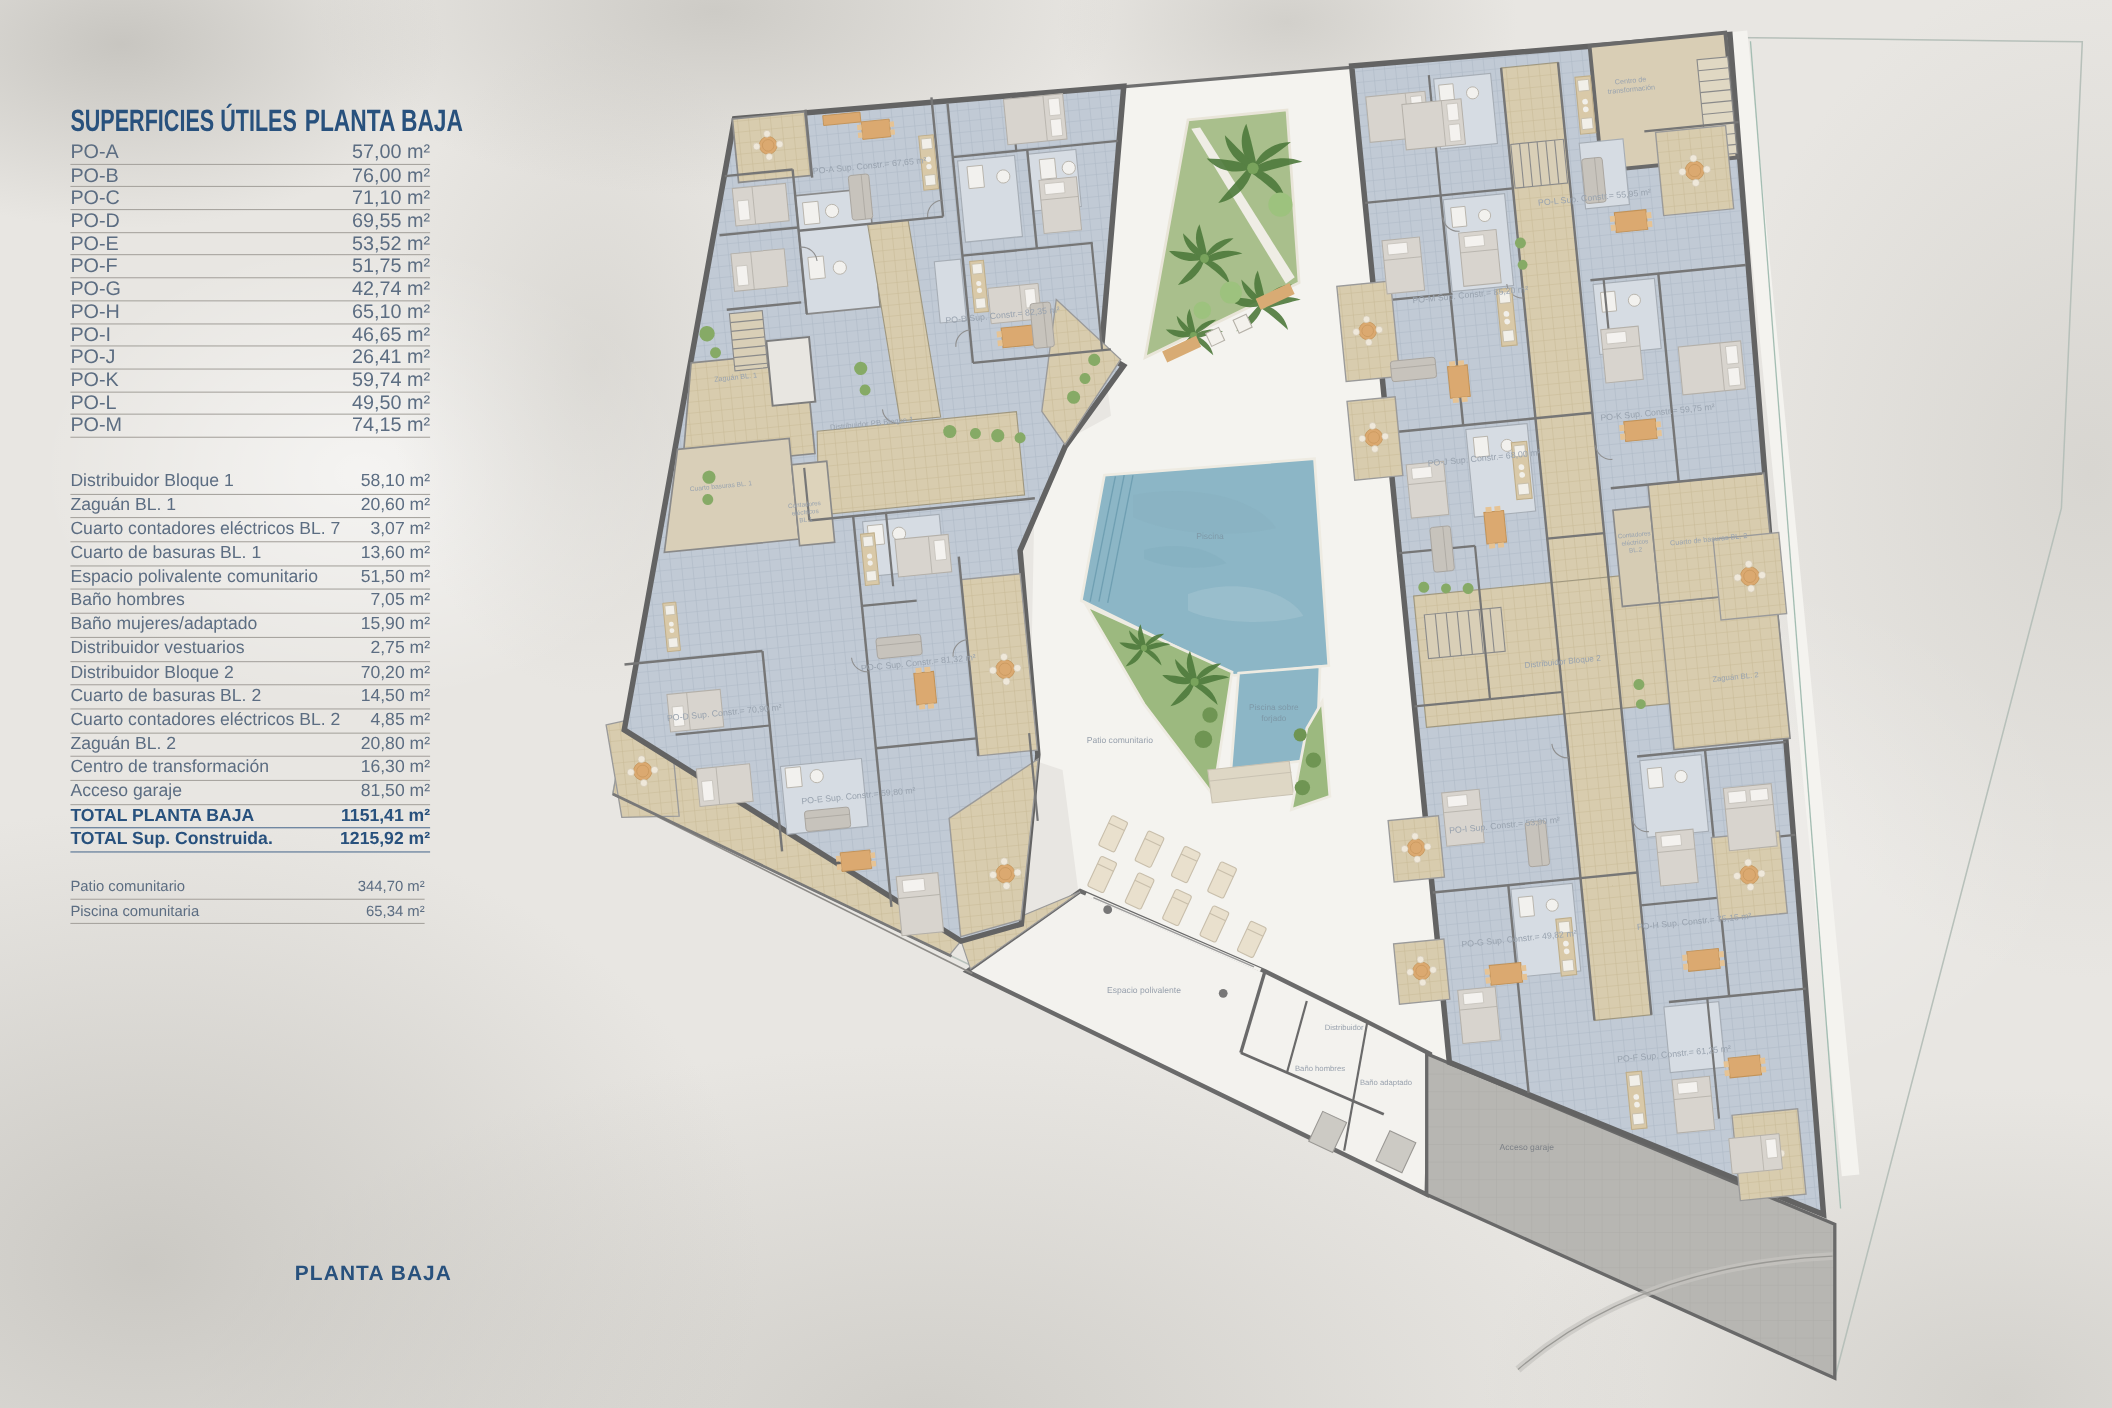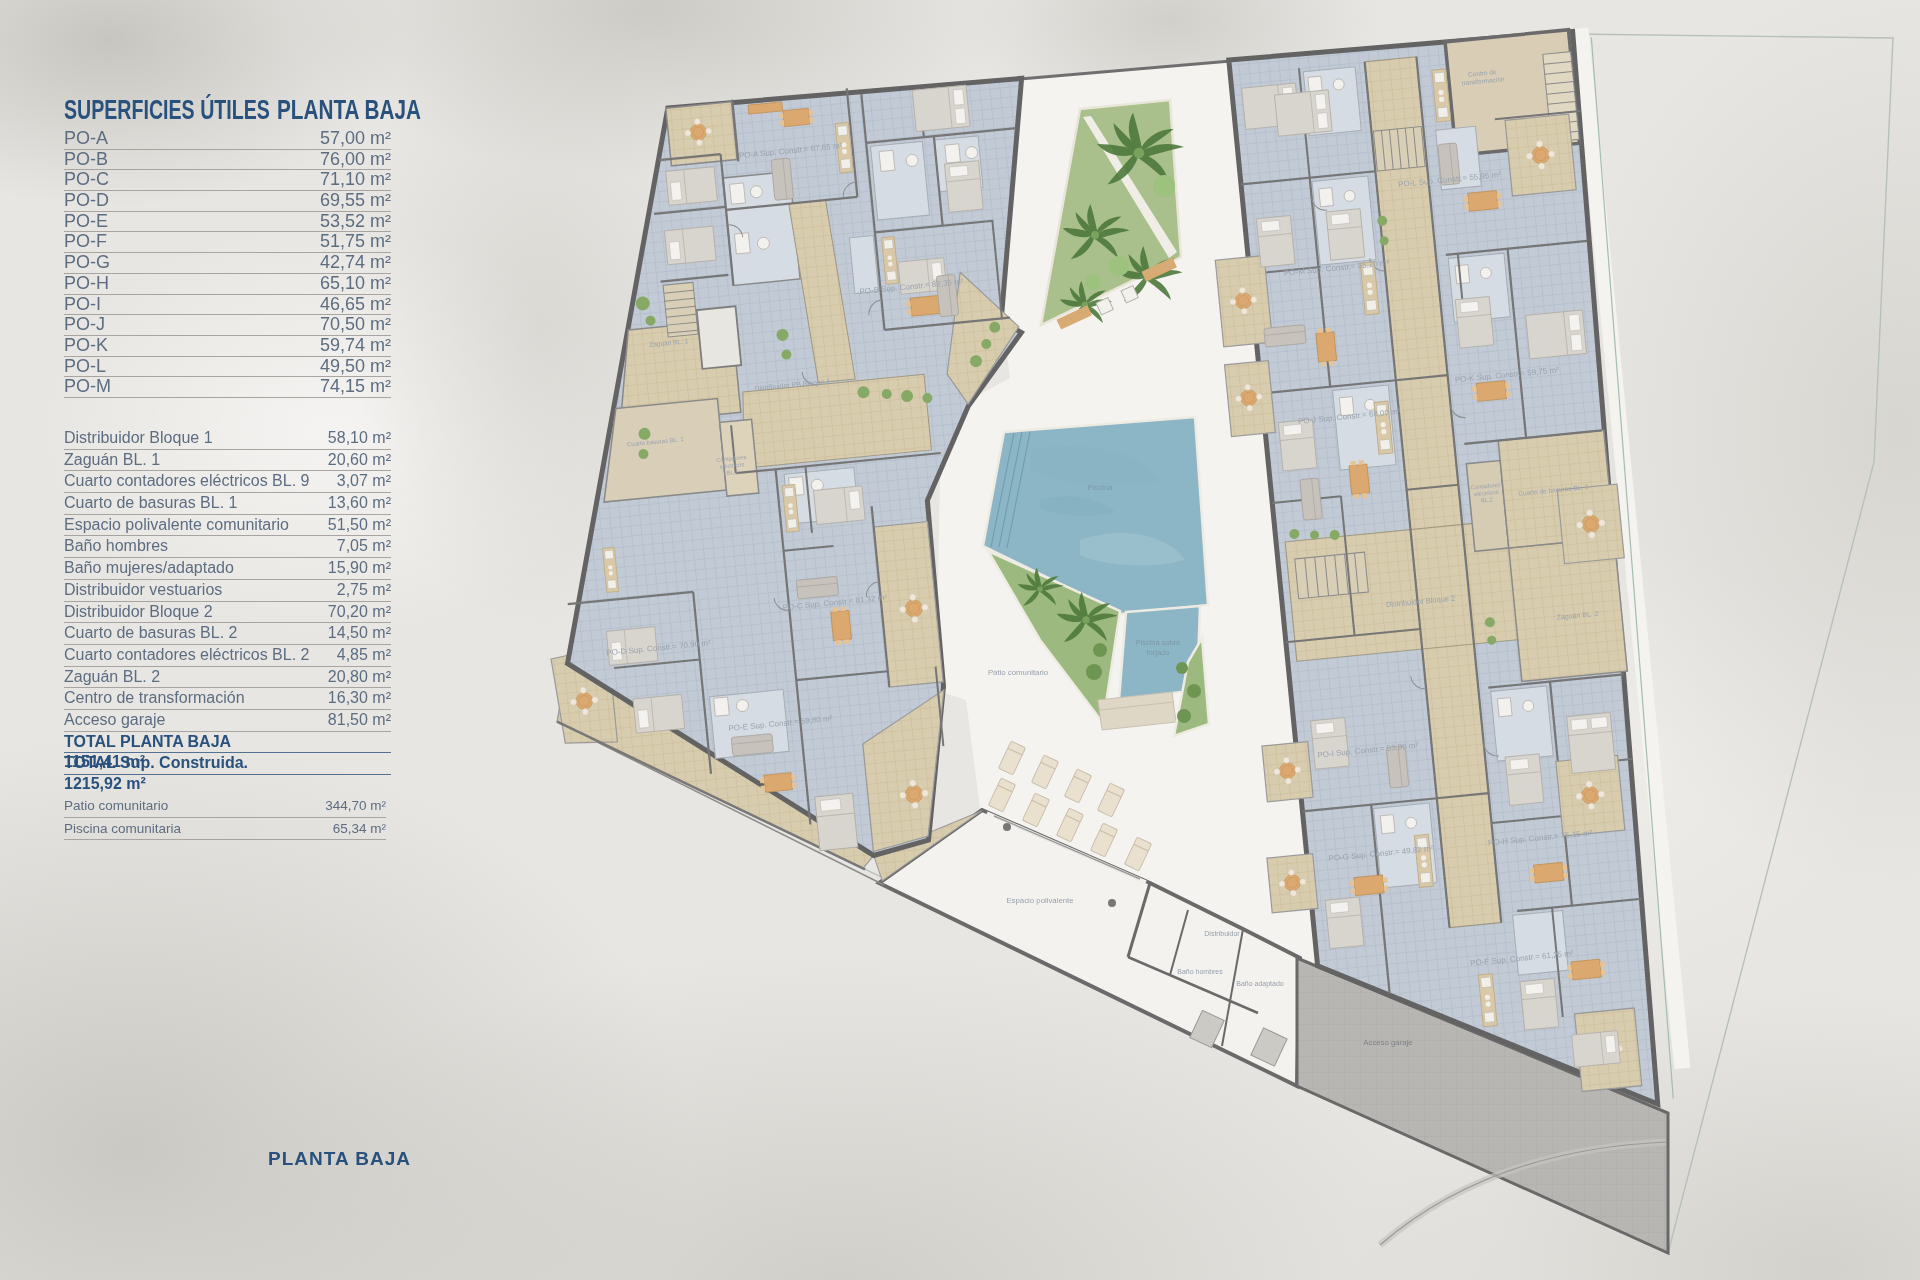--- a/index.html
+++ b/index.html
@@ -17,21 +17,21 @@
   radial-gradient(420px 300px at 330px 430px, rgba(255,255,255,.55), rgba(255,255,255,0) 70%),
   radial-gradient(500px 340px at 1540px 760px, rgba(255,255,255,.3), rgba(255,255,255,0) 70%),
   #e8e6e2;}
 #tbl{position:absolute;left:64px;top:129px;width:327px;color:#5c6d82;font-size:18px;}
 .r{height:19.7px;line-height:19.2px;border-bottom:1px solid #a8a5a0;display:flex;justify-content:space-between;white-space:nowrap;}
 #tb2{position:absolute;left:64px;top:428px;width:327px;color:#5c6d82;font-size:16px;}
 #tb2 .r{height:20.7px;line-height:20.2px;}
 #tb3{position:absolute;left:64px;top:795px;width:322px;color:#5c6d82;font-size:13.5px;}
 #tb3 .r{height:21.5px;line-height:21px;}
 .tot{color:#28517d;font-weight:bold;}
-.tot.r{border-bottom:1px solid #537192;flex-direction:column;}
+.tot.r{border-bottom:1px solid #537192;}
 #hdr{position:absolute;left:64px;top:94px;width:500px;color:#28517d;font-weight:bold;font-size:28px;white-space:nowrap;}
 #hdr .h1{display:inline-block;transform:scaleX(.70);transform-origin:0 0;}
 #hdr .h2{display:inline-block;position:absolute;left:213px;transform:scaleX(.74);transform-origin:0 0;}
 #pbb{position:absolute;left:268px;top:1148px;color:#28517d;font-weight:bold;font-size:19px;letter-spacing:1px;}
 svg{position:absolute;left:0;top:0;}
 text{font-family:"Liberation Sans",sans-serif;}
 </style>
 </head>
 <body>
 <div id="page">
@@ -70,21 +70,21 @@
 <div class="r">
         <span>PO-H</span>
         <span>65,10 m²</span>
       </div>
 <div class="r">
         <span>PO-I</span>
         <span>46,65 m²</span>
       </div>
 <div class="r">
         <span>PO-J</span>
-        <span>70,50 m²</span>
+        <span>26,41 m²</span>
       </div>
 <div class="r">
         <span>PO-K</span>
         <span>59,74 m²</span>
       </div>
 <div class="r">
         <span>PO-L</span>
         <span>49,50 m²</span>
       </div>
 <div class="r">
@@ -96,21 +96,21 @@
 <div id="tb2">
 <div class="r">
         <span>Distribuidor Bloque 1</span>
         <span>58,10 m²</span>
       </div>
 <div class="r">
         <span>Zaguán BL. 1</span>
         <span>20,60 m²</span>
       </div>
 <div class="r">
-        <span>Cuarto contadores eléctricos BL. 9</span>
+        <span>Cuarto contadores eléctricos BL. 7</span>
         <span>3,07 m²</span>
       </div>
 <div class="r">
         <span>Cuarto de basuras BL. 1</span>
         <span>13,60 m²</span>
       </div>
 <div class="r">
         <span>Espacio polivalente comunitario</span>
         <span>51,50 m²</span>
       </div>

